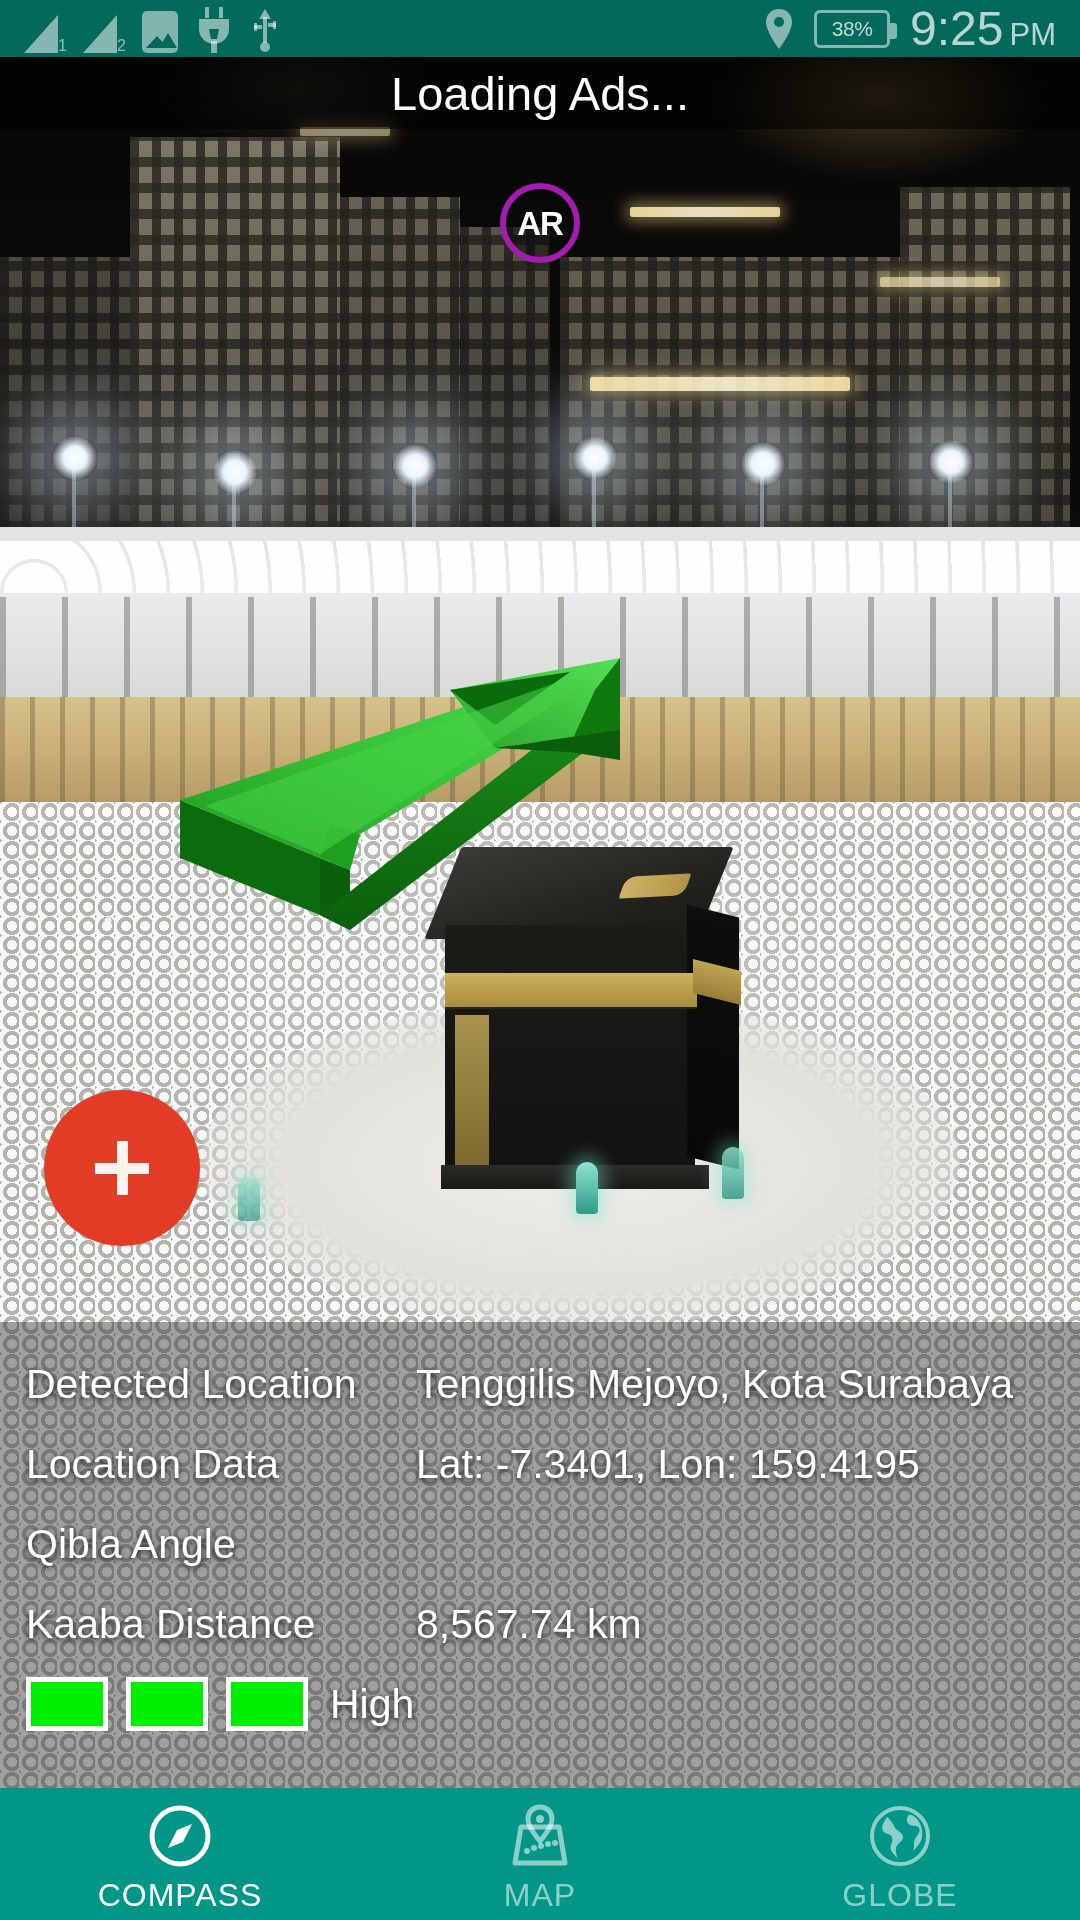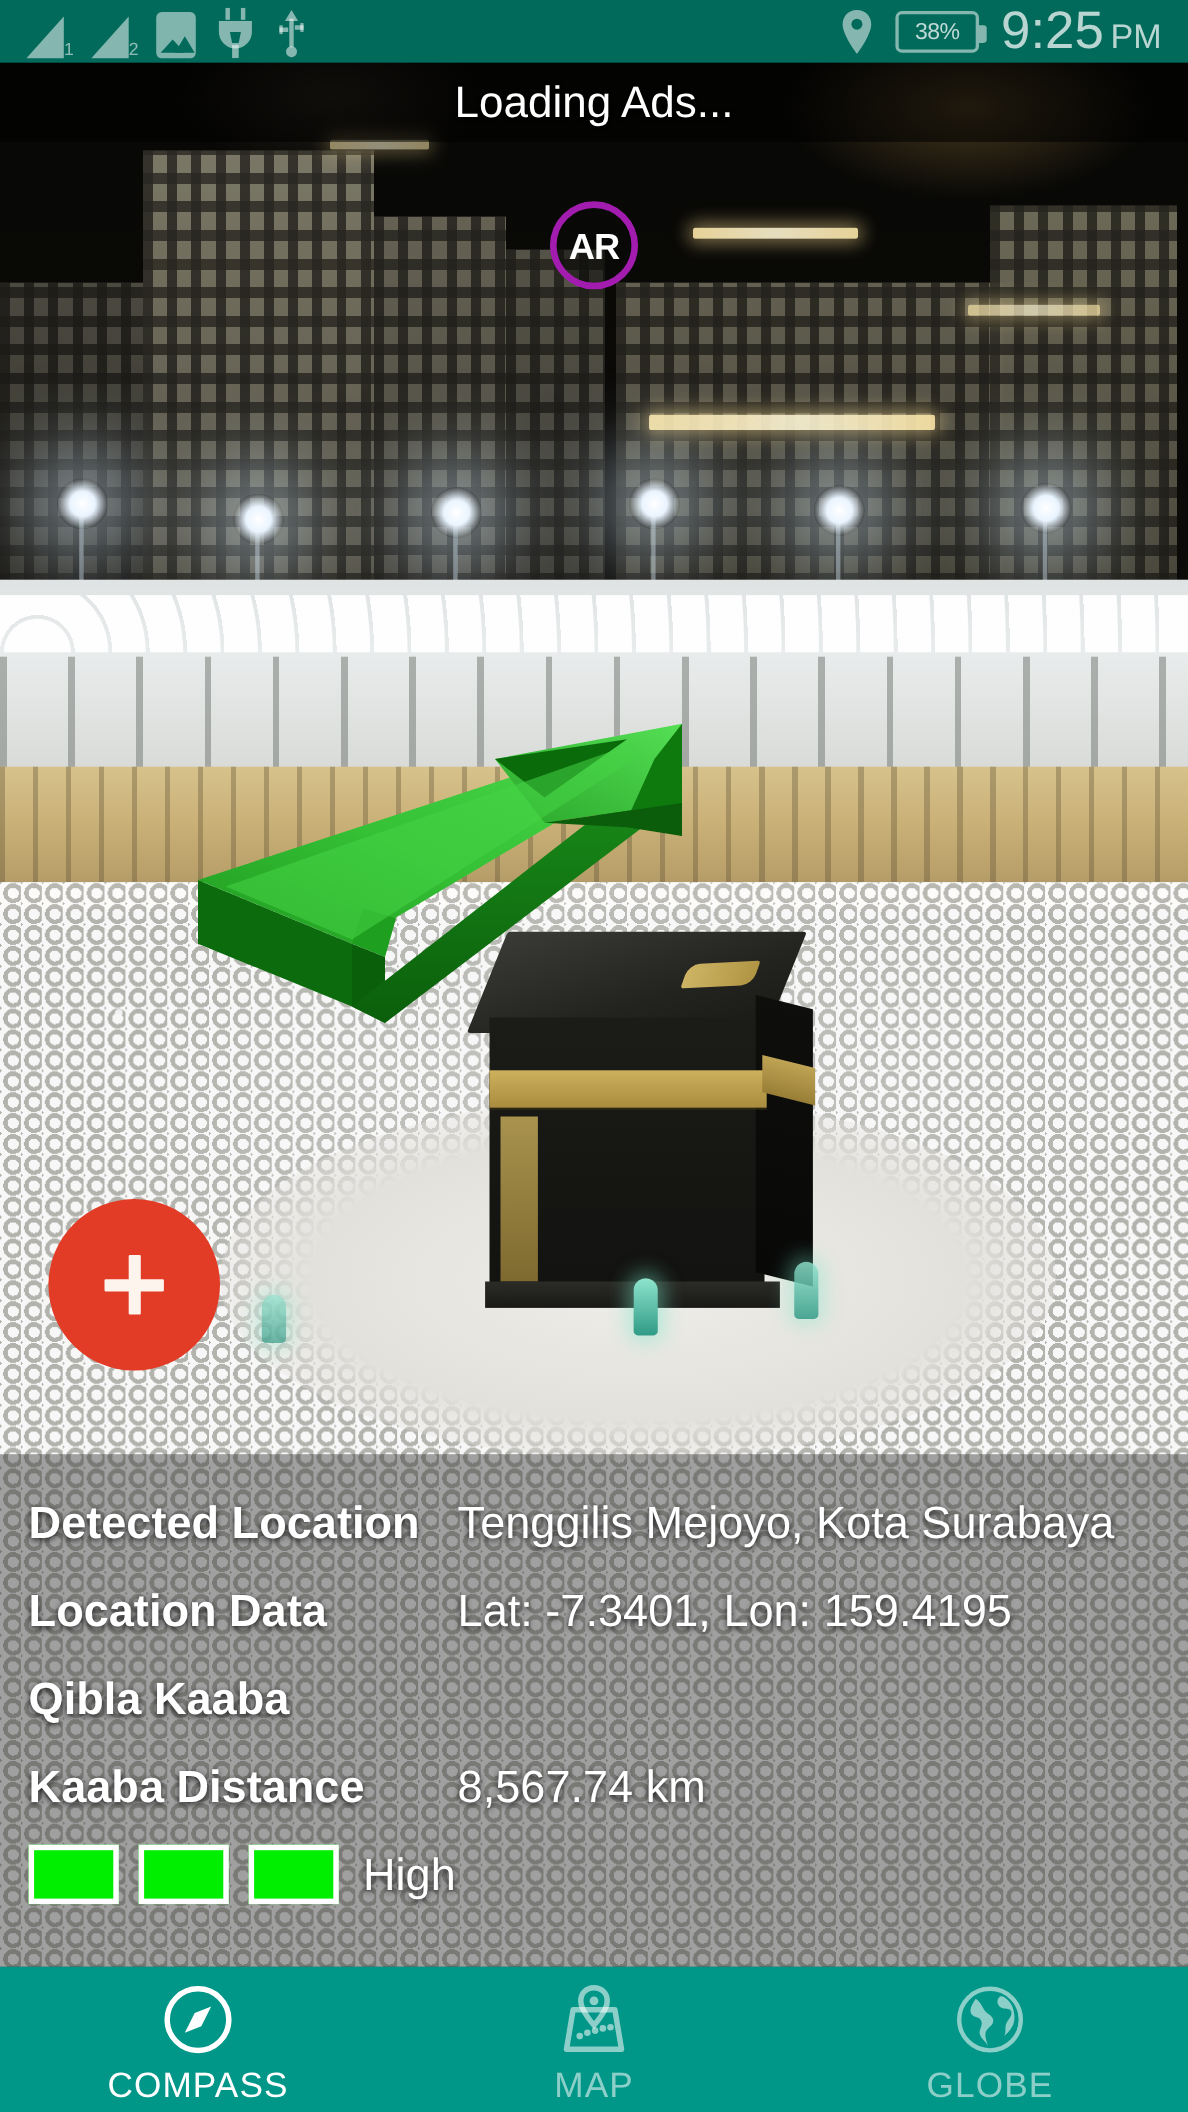--- a/index.html
+++ b/index.html
@@ -209,21 +209,21 @@
   }
 
   
   .adbanner {
     position:absolute; top:57px; left:0; width:1080px; height:72px;
     background:rgba(0,0,0,0.55);
     display:flex; align-items:center; justify-content:center;
     z-index:30;
   }
   .adbanner .txt {
-    color:#fff; font-size:40px; font-weight:400;
+    color:#fff; font-size:47px; font-weight:400;
     text-shadow:0 1px 4px rgba(0,0,0,0.9);
     text-align:center;
   }
 
   
   .ar-btn {
     position:absolute; left:500px; top:183px; width:80px; height:80px;
     border-radius:50%; border:6px solid #a21caf;
     background:rgba(10,10,10,0.55);
     display:flex; align-items:center; justify-content:center;
@@ -256,21 +256,21 @@
     background:rgba(40,40,40,0.42);
     z-index:40;
     padding:22px 0 0 0;
   }
   .inforow {
     display:flex; align-items:center;
     height:80px; padding-left:26px;
   }
   .infolabel {
     width:390px; flex:0 0 390px;
-    color:#ffffff; font-size:41px; font-weight:700;
+    color:#ffffff; font-size:41px; font-weight:400;
     text-shadow:0 2px 6px rgba(0,0,0,0.8);
     white-space:nowrap;
   }
   .infovalue {
     color:#ffffff; font-size:41px; font-weight:400;
     text-shadow:0 2px 6px rgba(0,0,0,0.8);
     white-space:nowrap;
   }
   .accuracy-bars { display:flex; align-items:center; gap:18px; margin-right:22px;}
   .acc-box {
@@ -476,21 +476,21 @@
       <div class="infolabel">Detected Location</div>
       <div class="infovalue">Tenggilis Mejoyo, Kota Surabaya</div>
     </div>
 
     <div class="inforow">
       <div class="infolabel">Location Data</div>
       <div class="infovalue">Lat: -7.3401, Lon: 159.4195</div>
     </div>
 
     <div class="inforow">
-      <div class="infolabel">Qibla Kaaba</div>
+      <div class="infolabel">Qibla Angle</div>
     </div>
 
     <div class="inforow">
       <div class="infolabel">Kaaba Distance</div>
       <div class="infovalue">8,567.74 km</div>
     </div>
 
     <div class="inforow">
       <div class="accuracy-bars">
         <span class="acc-box"></span>

